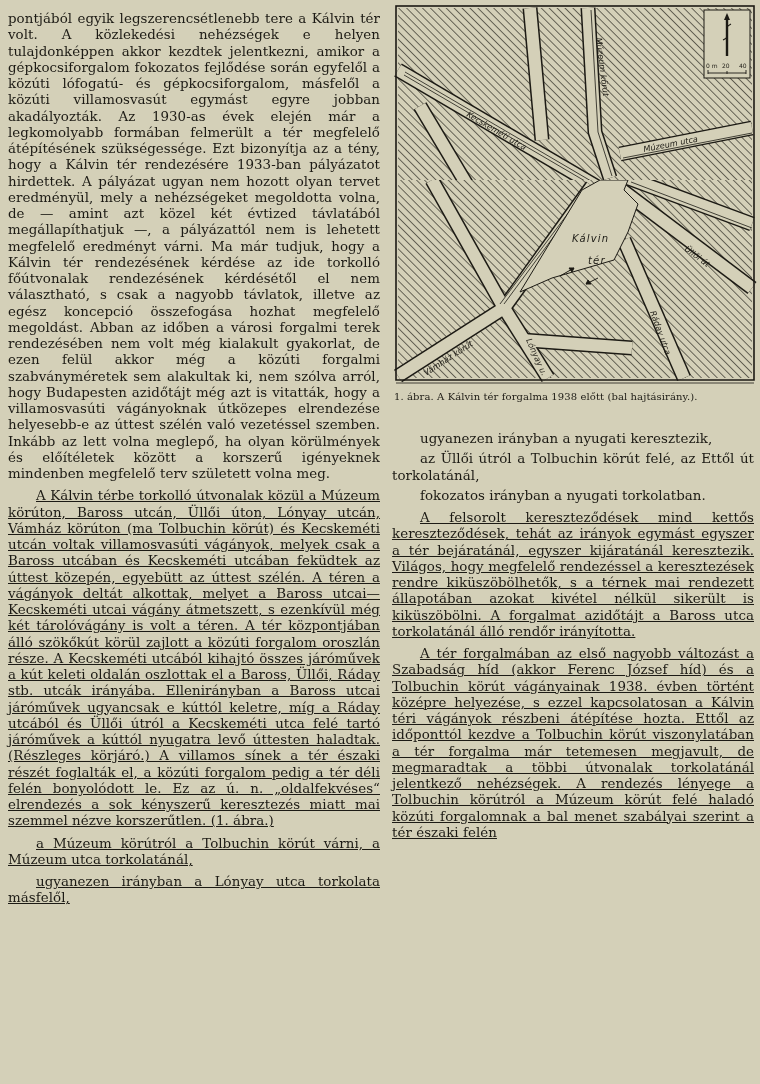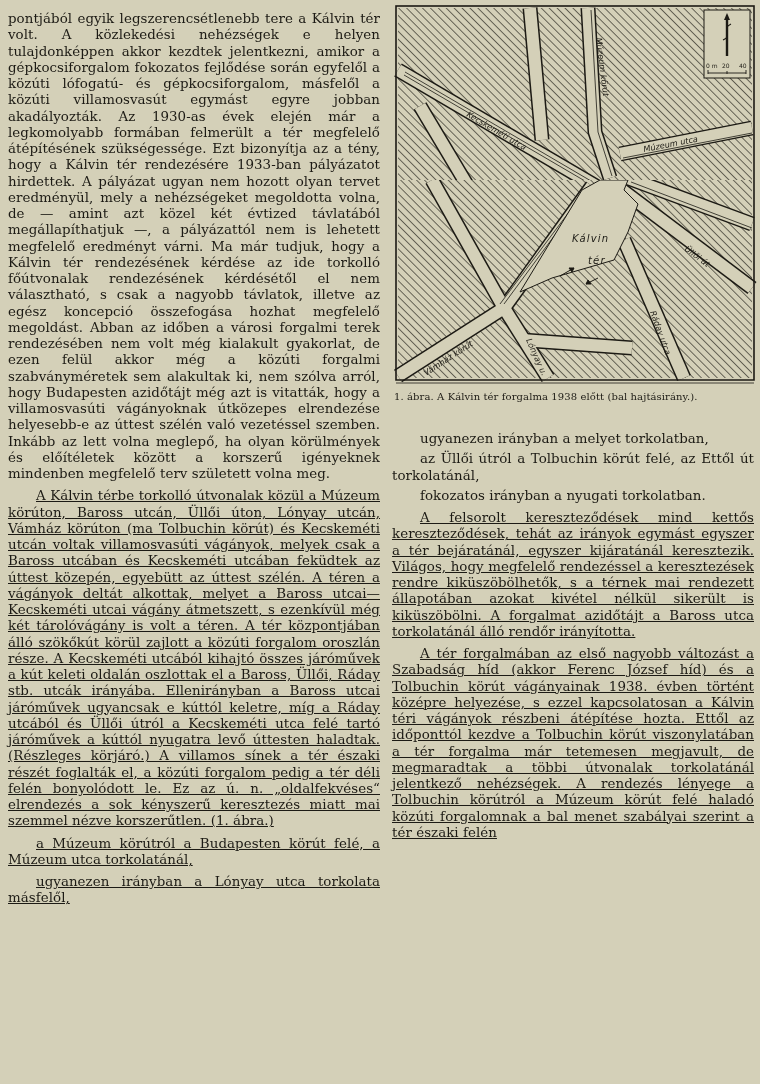--- a/index.html
+++ b/index.html
@@ -47,21 +47,21 @@
     font-family: "DejaVu Sans", "Liberation Sans", sans-serif;
     font-size: 6px; fill: #1c1a14;
   }
 </style>
 </head>
 <body>
 
 <div class="col col-left">
   <p>pontjából egyik legszerencsétlenebb tere a Kálvin tér volt. A közlekedési nehézségek e helyen tulajdonképpen akkor kezdtek jelentkezni, amikor a gépkocsiforgalom fokozatos fejlődése során egyfelől a közúti lófogatú- és gépkocsiforgalom, másfelől a közúti villamosvasút egymást egyre jobban akadályozták. Az 1930-as évek elején már a legkomolyabb formában felmerült a tér megfelelő átépítésének szükségessége. Ezt bizonyítja az a tény, hogy a Kálvin tér rendezésére 1933-ban pályázatot hirdettek. A pályázat ugyan nem hozott olyan tervet eredményül, mely a nehézségeket megoldotta volna, de — amint azt közel két évtized távlatából megállapíthatjuk —, a pályázattól nem is lehetett megfelelő eredményt várni. Ma már tudjuk, hogy a Kálvin tér rendezésének kérdése az ide torkolló főútvonalak rendezésének kérdésétől el nem választható, s csak a nagyobb távlatok, illetve az egész koncepció összefogása hozhat megfelelő megoldást. Abban az időben a városi forgalmi terek rendezésében nem volt még kialakult gyakorlat, de ezen felül akkor még a közúti forgalmi szabványméretek sem alakultak ki, nem szólva arról, hogy Budapesten azidőtájt még azt is vitatták, hogy a villamosvasúti vágányoknak útközepes elrendezése helyesebb-e az úttest szélén való vezetéssel szemben. Inkább az lett volna meglepő, ha olyan körülmények és előítéletek között a korszerű igényeknek mindenben megfelelő terv született volna meg.</p>
   <p class="ind gap">A Kálvin térbe torkolló útvonalak közül a Múzeum körúton, Baross utcán, Üllői úton, Lónyay utcán, Vámház körúton (ma Tolbuchin körút) és Kecskeméti utcán voltak villamosvasúti vágányok, melyek csak a Baross utcában és Kecskeméti utcában feküdtek az úttest közepén, egyebütt az úttest szélén. A téren a vágányok deltát alkottak, melyet a Baross utcai—Kecskeméti utcai vágány átmetszett, s ezenkívül még két tárolóvágány is volt a téren. A tér központjában álló szökőkút körül zajlott a közúti forgalom oroszlán része. A Kecskeméti utcából kihajtó összes járóművek a kút keleti oldalán oszlottak el a Baross, Üllői, Ráday stb. utcák irányába. Ellenirányban a Baross utcai járóművek ugyancsak e kúttól keletre, míg a Ráday utcából és Üllői útról a Kecskeméti utca felé tartó járóművek a kúttól nyugatra levő úttesten haladtak. (Részleges körjáró.) A villamos sínek a tér északi részét foglalták el, a közúti forgalom pedig a tér déli felén bonyolódott le. Ez az ú. n. „oldalfekvéses“ elrendezés a sok kényszerű keresztezés miatt mai szemmel nézve korszerűtlen. (1. ábra.)</p>
-  <p class="ind gap">a Múzeum körútról a Budapesten körút felé, a Múzeum utca torkolatánál,</p>
+  <p class="ind gap">a Múzeum körútról a Tolbuchin körút várni, a Múzeum utca torkolatánál,</p>
   <p class="ind gap">ugyanezen irányban a Lónyay utca torkolata másfelől,</p>
 </div>
 
 <div class="figure">
   <div class="map-box">
     <svg width="354" height="206" viewBox="0 0 354 206" xmlns="http://www.w3.org/2000/svg">
       <defs>
         <pattern id="hatch" patternUnits="userSpaceOnUse" width="5.5" height="5.5" patternTransform="rotate(-45)">
           <line x1="0" y1="0" x2="0" y2="5.5" stroke="#1c1a14" stroke-width="1.15"></line>
         </pattern>
@@ -303,18 +303,18 @@
     <text class="street-label" transform="translate(292,70) rotate(37)">Üllői út</text>
     <text class="street-label" transform="translate(258,132) rotate(70)">Ráday utca</text>
     <text class="street-label" transform="translate(134,160) rotate(66)">Lónyay u.</text>
     <text class="street-label" transform="translate(34,196) rotate(-33)">Vámház körút</text>
   </svg>
 
   <div class="caption" style="top:391px;left:2px;">1. ábra. A Kálvin tér forgalma 1938 előtt (bal hajtásirány.).</div>
 </div>
 
 <div class="col col-right">
-  <p class="ind gap-s">ugyanezen irányban a melyet torkolatban,</p>
+  <p class="ind gap-s">ugyanezen irányban a nyugati keresztezik,</p>
   <p class="ind gap-s">az Üllői útról a Tolbuchin körút felé, az Ettől út torkolatánál,</p>
   <p class="ind gap-s">fokozatos irányban a nyugati torkolatban.</p>
   <p class="ind gap">A felsorolt kereszteződések mind kettős kereszteződések, tehát az irányok egymást egyszer a tér bejáratánál, egyszer kijáratánál keresztezik. Világos, hogy megfelelő rendezéssel a keresztezések rendre kiküszöbölhetők, s a térnek mai rendezett állapotában azokat kivétel nélkül sikerült is kiküszöbölni. A forgalmat azidőtájt a Baross utca torkolatánál álló rendőr irányította.</p>
   <p class="ind gap">A tér forgalmában az első nagyobb változást a Szabadság híd (akkor Ferenc József híd) és a Tolbuchin körút vágányainak 1938. évben történt középre helyezése, s ezzel kapcsolatosan a Kálvin téri vágányok részbeni átépítése hozta. Ettől az időponttól kezdve a Tolbuchin körút viszonylatában a tér forgalma már tetemesen megjavult, de megmaradtak a többi útvonalak torkolatánál jelentkező nehézségek. A rendezés lényege a Tolbuchin körútról a Múzeum körút felé haladó közúti forgalomnak a bal menet szabályai szerint a tér északi felén</p>
 </div>
 
 </body></html>

